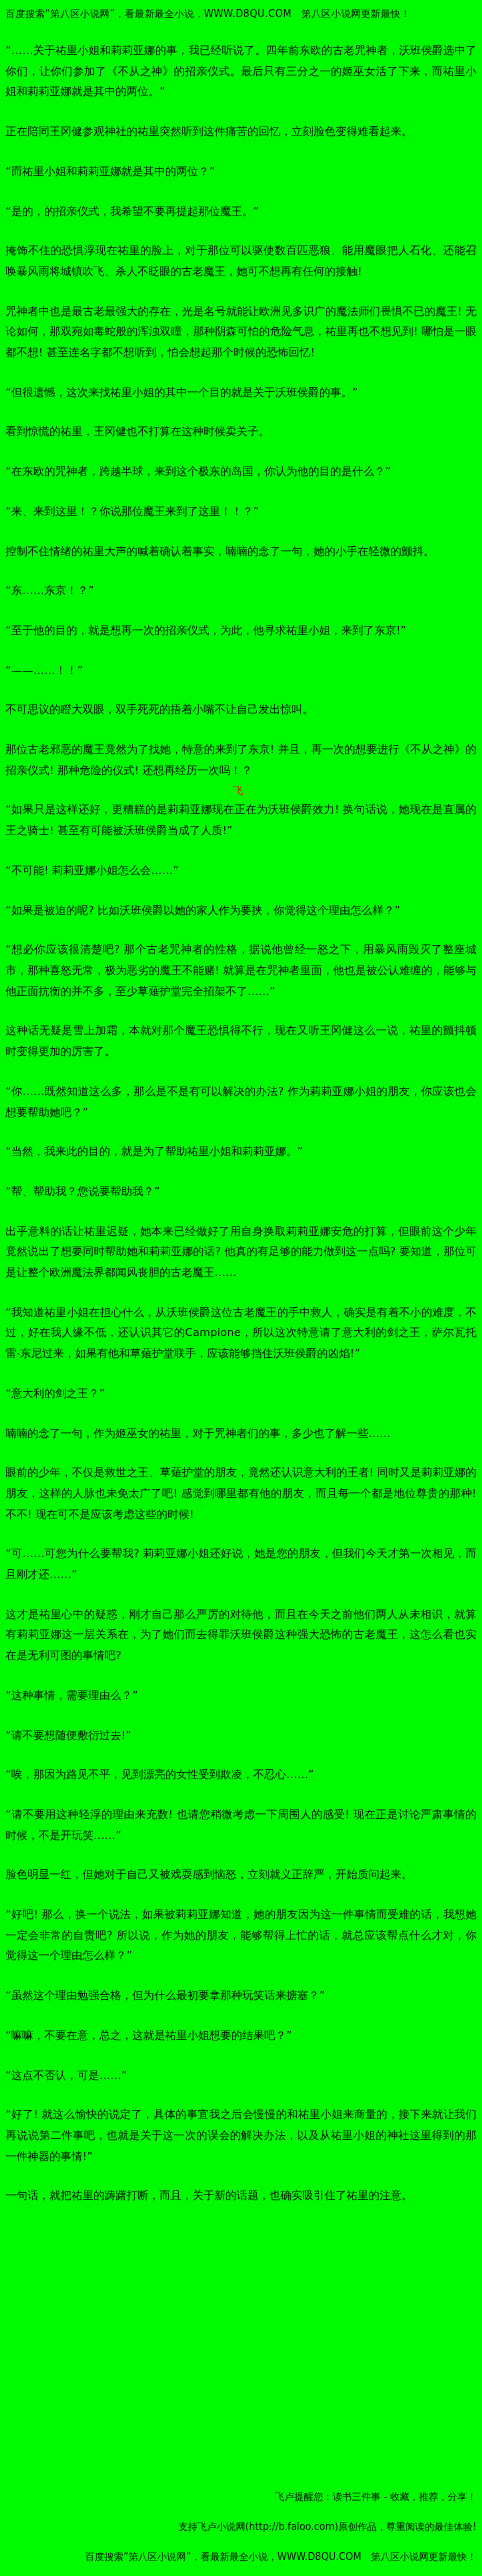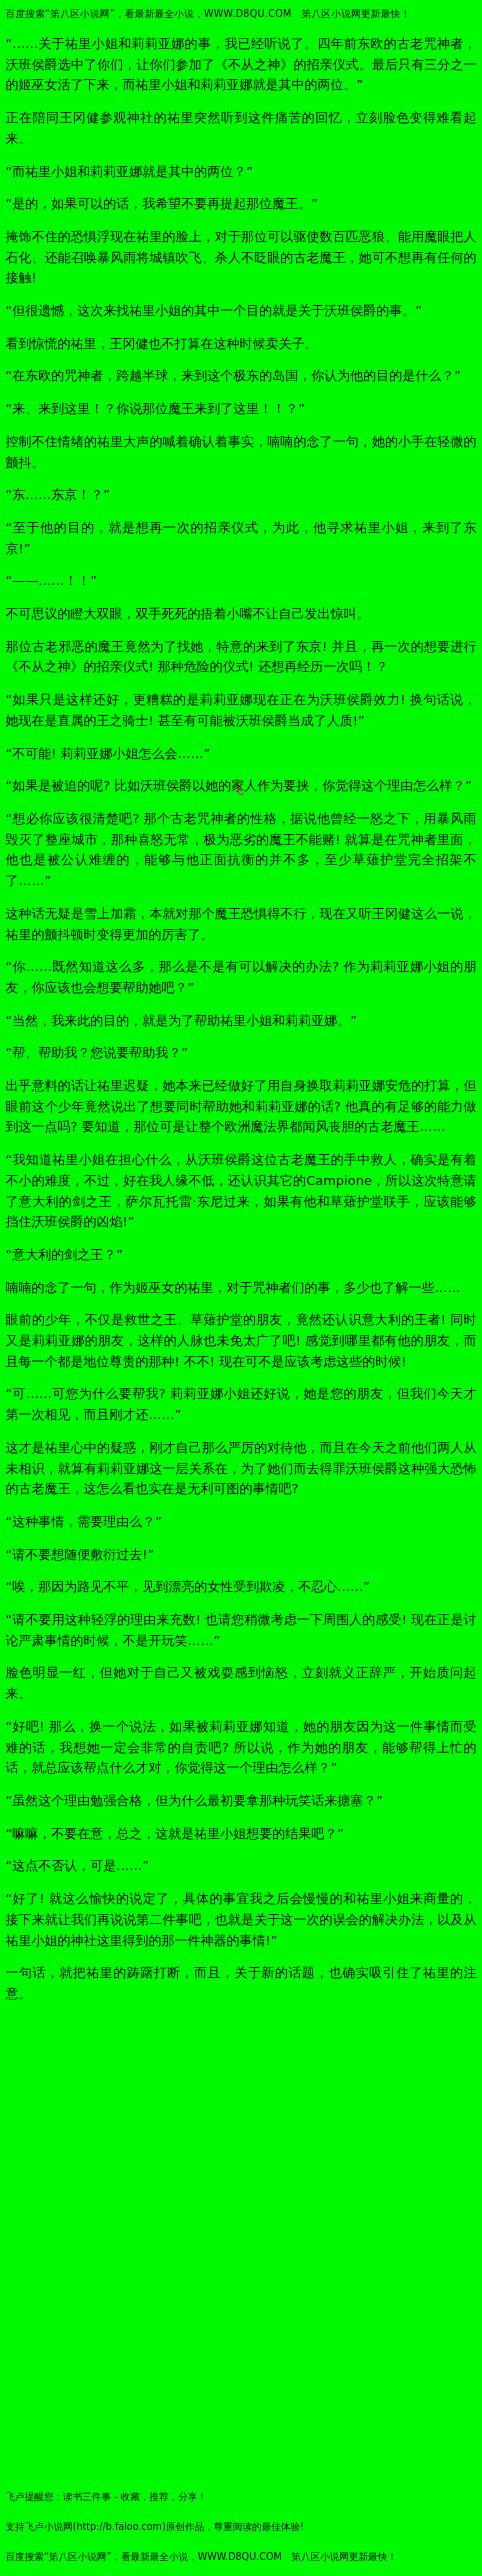--- a/index.html
+++ b/index.html
@@ -18,61 +18,63 @@
     font-size:9.6px;
     line-height:16.5px;
     letter-spacing:0.3px;
     white-space:nowrap;
     overflow:hidden;
   }
   .content{
     margin-top:4.1px;
   }
   .para{
-    font-size:13px;
+    font-size:11px;
     line-height:20.7px;
-    margin:12px 0;
+    margin:19px 0;
     text-align:justify;
     word-break:break-all;
   }
   .watermark{
     position:absolute;
     left:233px;
     top:785px;
     color:#e80000;
     font-size:10.3px;
     line-height:10.3px;
   }
   .footer{
     position:absolute;
     left:5.5px;
     right:5.5px;
     bottom:9.6px;
+    text-align:right;
   }
   .footer-line{
     font-size:9.6px;
     line-height:18px;
     margin-top:12.4px;
     white-space:nowrap;
     overflow:hidden;
   }
 </style>
 </head>
 <body>
 
 <div class="page">
 
   <div class="banner">百度搜索“第八区小说网”，看最新最全小说，WWW.D8QU.COM　第八区小说网更新最快！</div>
 
   <div class="content" id="content">
       <p class="para">“……关于祐里小姐和莉莉亚娜的事，我已经听说了。四年前东欧的古老咒神者，沃班侯爵选中了你们，让你们参加了《不从之神》的招亲仪式。最后只有三分之一的姬巫女活了下来，而祐里小姐和莉莉亚娜就是其中的两位。”</p>
       <p class="para">正在陪同王冈健参观神社的祐里突然听到这件痛苦的回忆，立刻脸色变得难看起来。</p>
       <p class="para">“而祐里小姐和莉莉亚娜就是其中的两位？”</p>
-      <p class="para">“是的，如果可以的话，我希望不要再提起那位魔王。”</p>
+      <p class="para">“是的，的招亲仪式，我希望不要再提起那位魔王。”</p>
       <p class="para">掩饰不住的恐惧浮现在祐里的脸上，对于那位可以驱使数百匹恶狼、能用魔眼把人石化、还能召唤暴风雨将城镇吹飞、杀人不眨眼的古老魔王，她可不想再有任何的接触!</p>
+      <p class="para">咒神者中也是最古老最强大的存在，光是名号就能让欧洲见多识广的魔法师们畏惧不已的魔王! 无论如何，那双宛如毒蛇般的浑浊双瞳，那种阴森可怕的危险气息，祐里再也不想见到! 哪怕是一眼都不想! 甚至连名字都不想听到，怕会想起那个时候的恐怖回忆!</p>
       <p class="para">“但很遗憾，这次来找祐里小姐的其中一个目的就是关于沃班侯爵的事。”</p>
       <p class="para">看到惊慌的祐里，王冈健也不打算在这种时候卖关子。</p>
       <p class="para">“在东欧的咒神者，跨越半球，来到这个极东的岛国，你认为他的目的是什么？”</p>
       <p class="para">“来、来到这里！？你说那位魔王来到了这里！！？”</p>
       <p class="para">控制不住情绪的祐里大声的喊着确认着事实，喃喃的念了一句，她的小手在轻微的颤抖。</p>
       <p class="para">“东……东京！？”</p>
       <p class="para">“至于他的目的，就是想再一次的招亲仪式，为此，他寻求祐里小姐，来到了东京!”</p>
       <p class="para">“——……！！”</p>
       <p class="para">不可思议的瞪大双眼，双手死死的捂着小嘴不让自己发出惊叫。</p>
       <p class="para">那位古老邪恶的魔王竟然为了找她，特意的来到了东京! 并且，再一次的想要进行《不从之神》的招亲仪式! 那种危险的仪式! 还想再经历一次吗！？</p>

